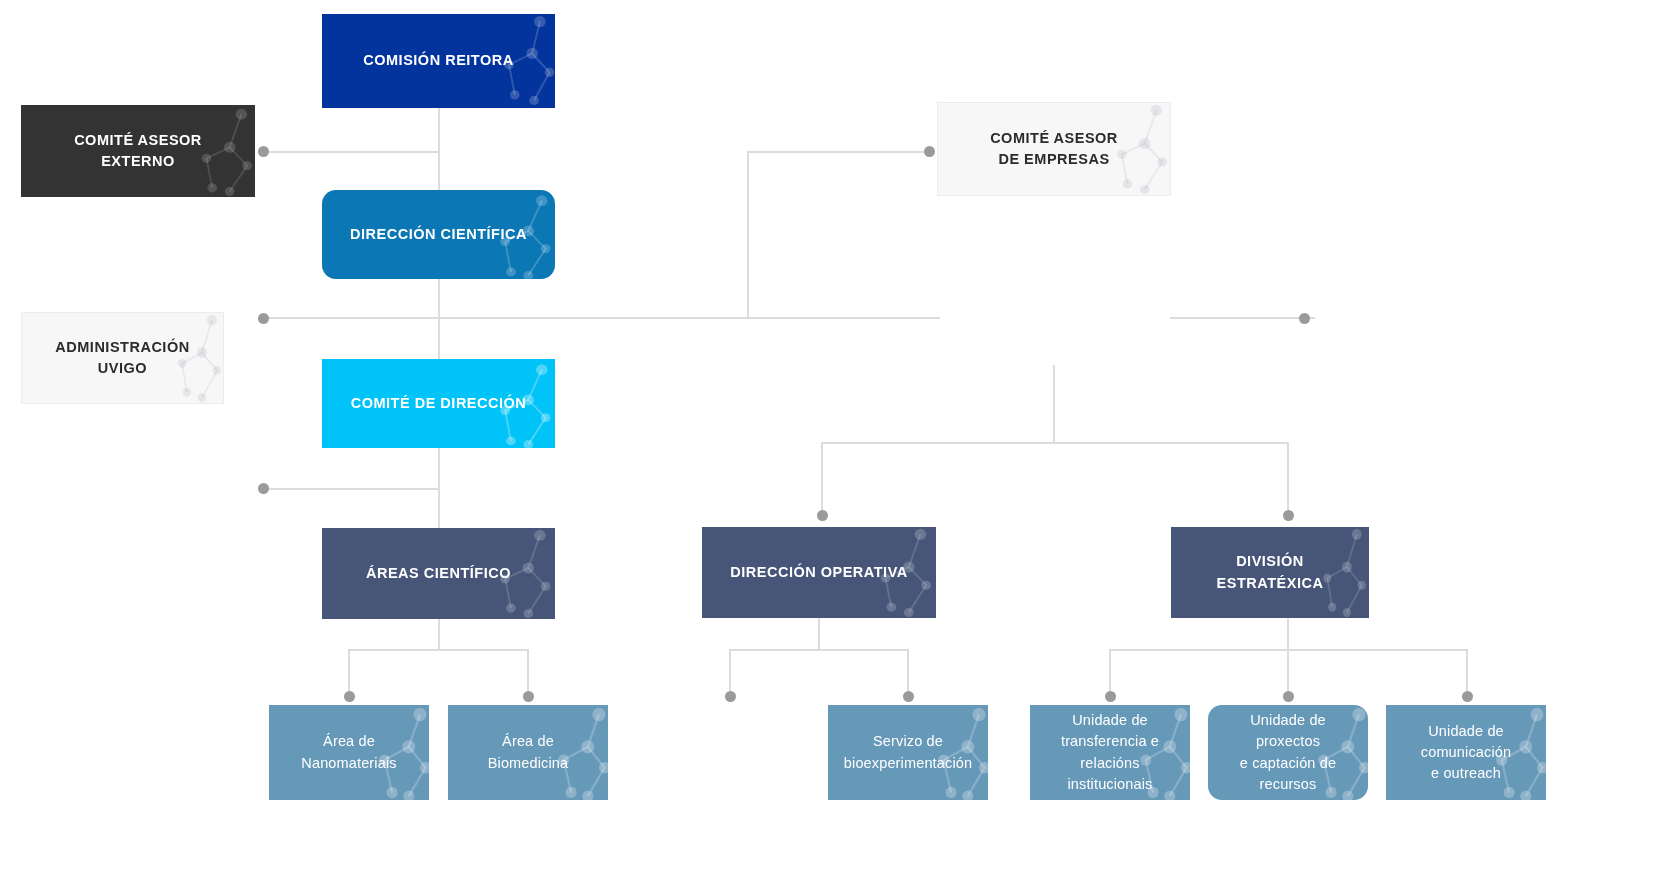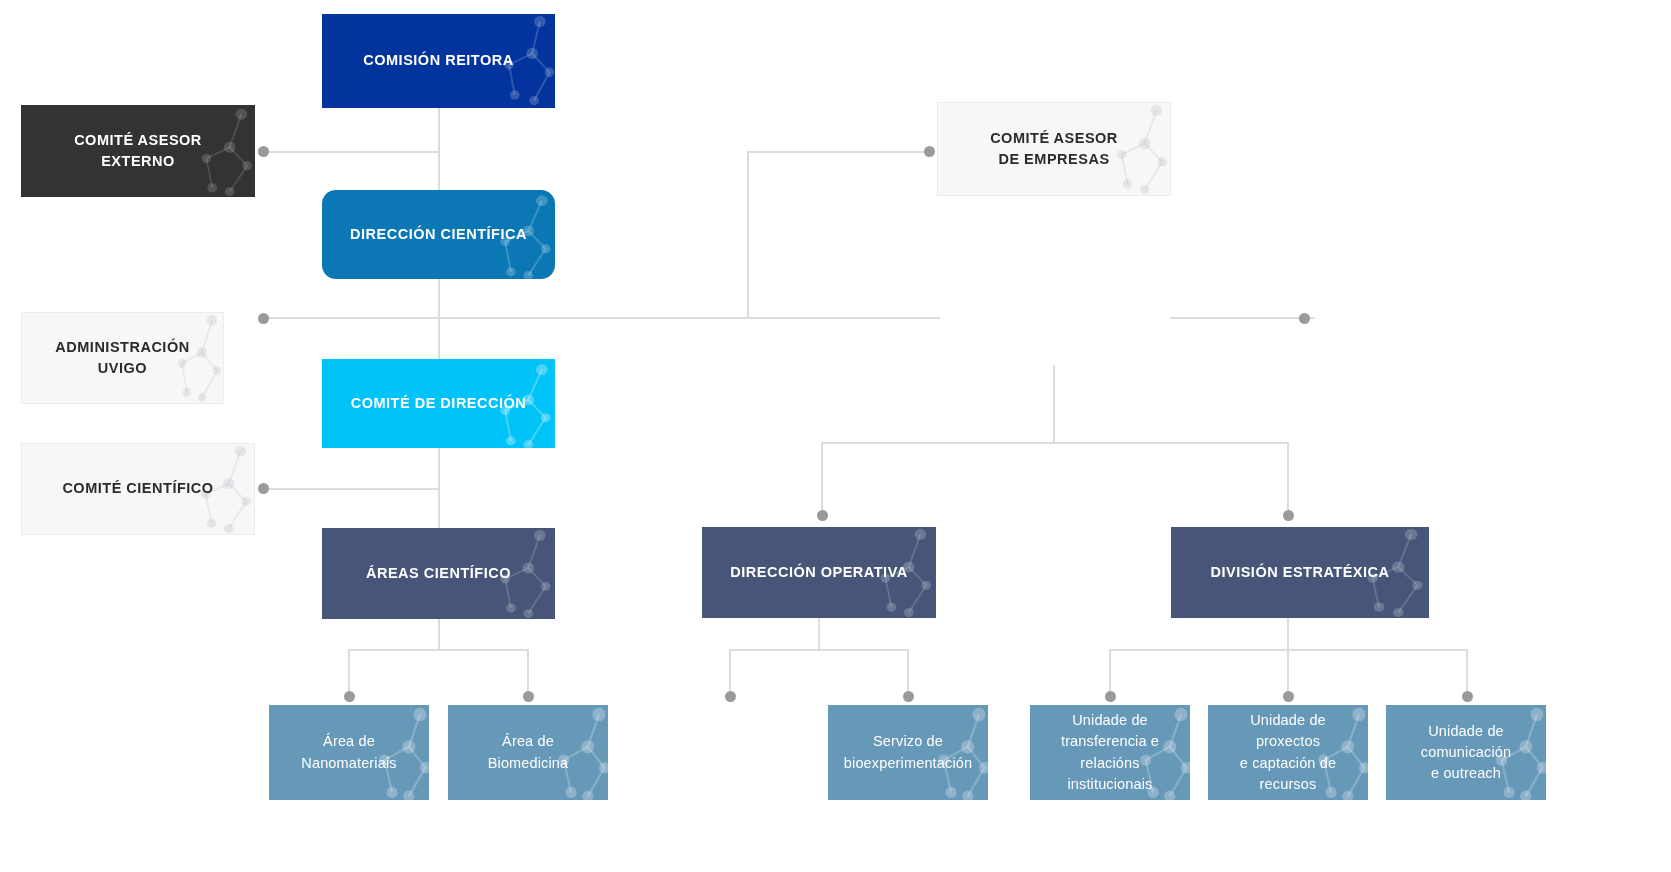--- a/index.html
+++ b/index.html
@@ -259,38 +259,20 @@
           <circle cx="106" cy="46" r="6"></circle>
           <circle cx="124" cy="66" r="5"></circle>
         <circle cx="82" cy="58" r="5"></circle>
           <circle cx="88" cy="92" r="5"></circle>
           <circle cx="106" cy="96" r="5"></circle>
       </g>
     </svg>
     <span class="label">COMITÉ DE DIRECCIÓN</span>
   </div>
 
-  <div class="node v-light" style="left:21px; top:443px; width:234px; height:92px;">
-    <svg class="molecule" viewBox="0 0 140 100" preserveAspectRatio="none">
-      <g stroke="#9aa6b4" stroke-opacity="0.18" stroke-width="2" fill="none">
-        <path d="M120 8 L108 44 L126 64 L108 94"></path>
-          <path d="M108 44 L84 56"></path>
-          <path d="M84 56 L90 88"></path>
-      </g>
-      <g fill="#9aa6b4" fill-opacity="0.2">
-        <circle cx="120" cy="8" r="6"></circle>
-          <circle cx="108" cy="44" r="6"></circle>
-          <circle cx="126" cy="64" r="5"></circle>
-        <circle cx="84" cy="56" r="5"></circle>
-          <circle cx="90" cy="88" r="5"></circle>
-          <circle cx="108" cy="94" r="5"></circle>
-      </g>
-    </svg>
-    <span class="label">COMITÉ CIENTÍFICO</span>
-  </div>
 
   <div class="node v-slate" style="left:322px; top:528px; width:233px; height:91px;">
     <svg class="molecule" viewBox="0 0 140 100" preserveAspectRatio="none">
       <g stroke="#ffffff" stroke-opacity="0.16" stroke-width="2" fill="none">
         <path d="M118 8 L106 44 L124 64 L106 94"></path>
           <path d="M106 44 L82 56"></path>
           <path d="M82 56 L88 88"></path>
       </g>
       <g fill="#ffffff" fill-opacity="0.2">
         <circle cx="118" cy="8" r="6"></circle>
@@ -316,21 +298,21 @@
           <circle cx="106" cy="44" r="6"></circle>
           <circle cx="124" cy="64" r="5"></circle>
         <circle cx="82" cy="56" r="5"></circle>
           <circle cx="88" cy="88" r="5"></circle>
           <circle cx="106" cy="94" r="5"></circle>
       </g>
     </svg>
     <span class="label">DIRECCIÓN OPERATIVA</span>
   </div>
 
-  <div class="node v-slate" style="left:1171px; top:527px; width:258px; height:91px;">
+  <div class="node v-slate" style="left:1171px; top:527px; width:198px; height:91px;">
     <svg class="molecule" viewBox="0 0 140 100" preserveAspectRatio="none">
       <g stroke="#ffffff" stroke-opacity="0.16" stroke-width="2" fill="none">
         <path d="M118 8 L106 44 L124 64 L106 94"></path>
           <path d="M106 44 L82 56"></path>
           <path d="M82 56 L88 88"></path>
       </g>
       <g fill="#ffffff" fill-opacity="0.2">
         <circle cx="118" cy="8" r="6"></circle>
           <circle cx="106" cy="44" r="6"></circle>
           <circle cx="124" cy="64" r="5"></circle>
@@ -417,21 +399,21 @@
         <circle cx="46" cy="58" r="6"></circle>
           <circle cx="54" cy="92" r="6"></circle>
           <circle cx="72" cy="96" r="6"></circle>
       </g>
     </svg>
     <span class="label">Unidade de
 transferencia e
 relacións institucionais</span>
   </div>
 
-  <div class="node v-steel" style="left:1208px; top:705px; width:160px; height:95px;">
+  <div class="node v-steel" style="left:1208px; top:705px; width:160px; height:95px;border-radius:14px;">
     <svg class="molecule" viewBox="0 0 100 100" preserveAspectRatio="none">
       <g stroke="#ffffff" stroke-opacity="0.22" stroke-width="2.4" fill="none">
         <path d="M84 10 L72 44 L90 66 L72 96"></path>
           <path d="M72 44 L46 58"></path>
           <path d="M46 58 L54 92"></path>
       </g>
       <g fill="#ffffff" fill-opacity="0.26">
         <circle cx="84" cy="10" r="7"></circle>
           <circle cx="72" cy="44" r="7"></circle>
           <circle cx="90" cy="66" r="6"></circle>

